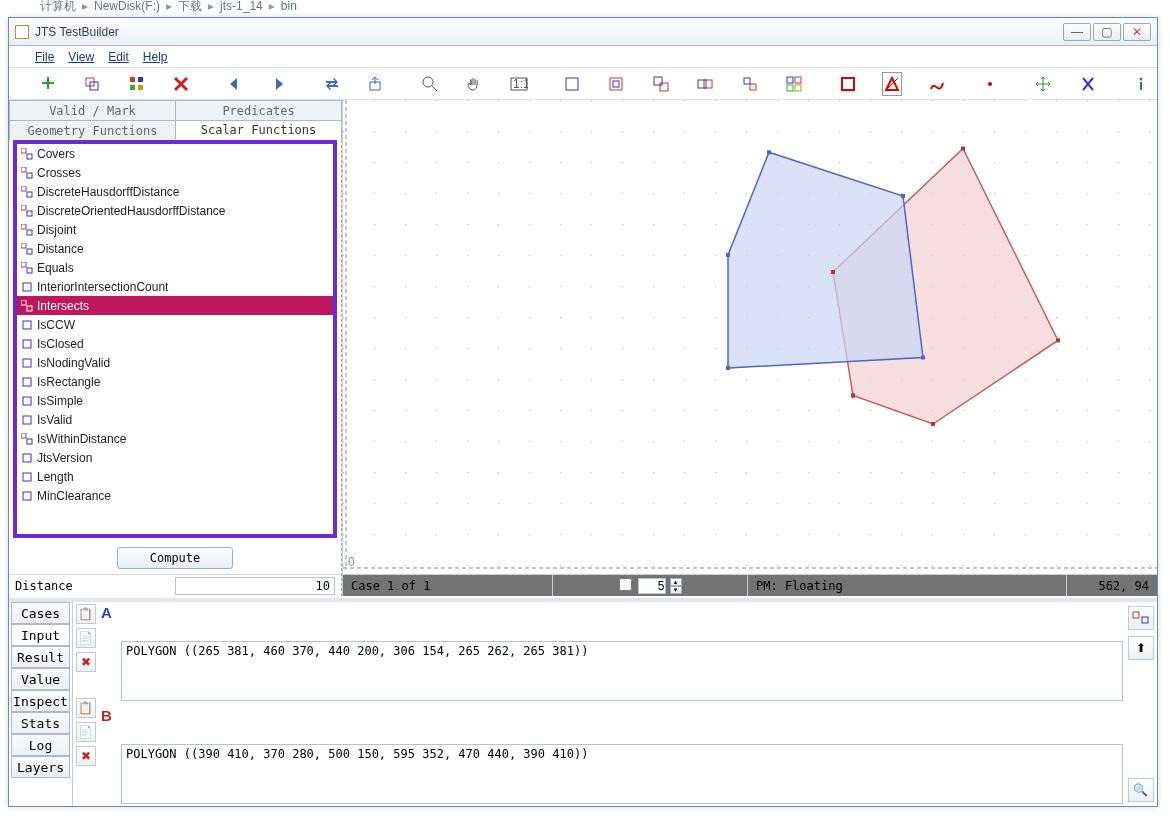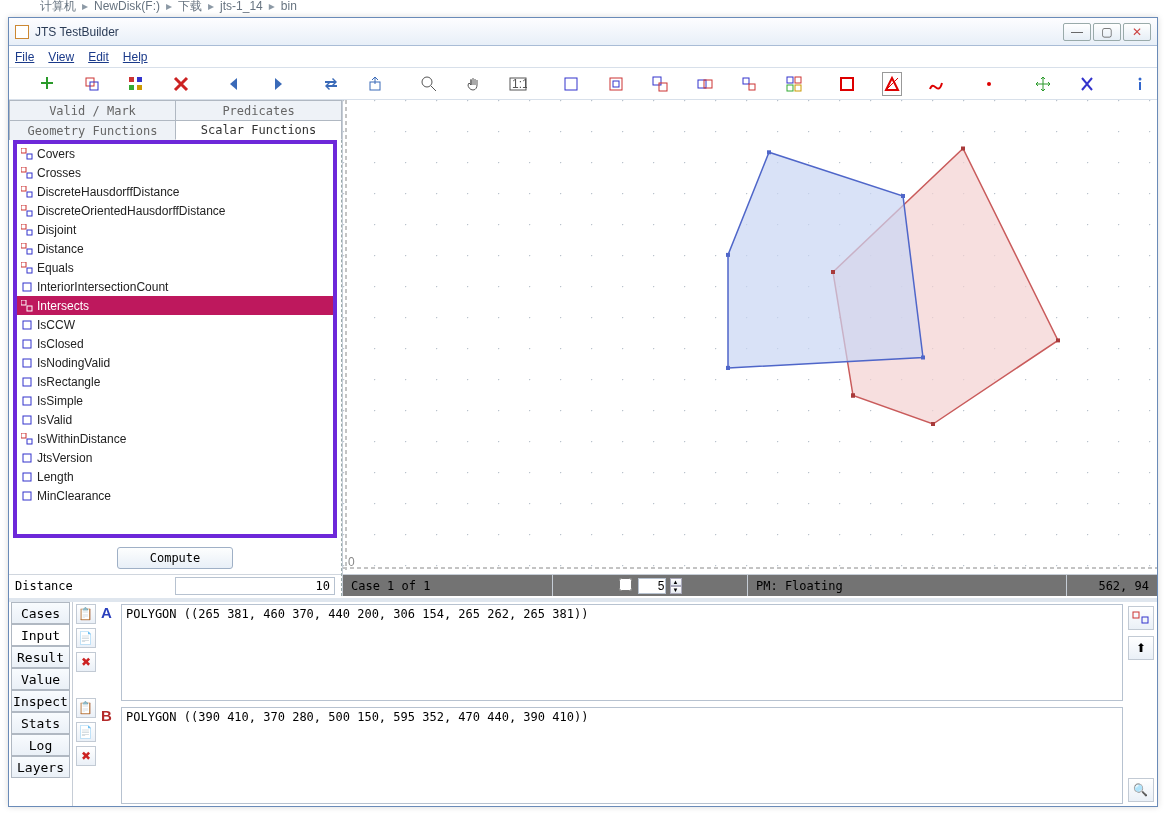--- a/index.html
+++ b/index.html
@@ -5,25 +5,25 @@
 * { box-sizing: border-box; margin: 0; padding: 0; font-family: "Microsoft YaHei", Tahoma, sans-serif; font-size: 12px; }
 body { background: #fff; width: 1170px; height: 819px; overflow: hidden; position: relative; }
 .window { position: absolute; left: 8px; top: 17px; width: 1150px; height: 790px; border: 1px solid #6a8bb8; background: #fff; box-shadow: 0 0 6px rgba(0,0,0,.15); }
 .titlebar { height: 28px; background: linear-gradient(#fdfdff,#e8eff8); border-bottom: 1px solid #a9bcd6; display: flex; align-items: center; justify-content: space-between; padding: 0 6px; }
 .title-left { display: flex; align-items: center; gap: 6px; }
 .app-icon { width: 14px; height: 14px; border: 1px solid #c83; background: #fff; }
 .title-text { color: #2b3c57; font-size: 12px; }
 .winbtns { display: flex; gap: 2px; }
 .winbtn { width: 28px; height: 18px; border: 1px solid #9aa; border-radius: 2px; background: linear-gradient(#fff,#e6eef6); display: flex; align-items: center; justify-content: center; color: #555; cursor: default; }
 .winbtn.close { color: #c44; }
-.menubar { height: 22px; display: flex; align-items: center; gap: 2px; padding: 0 0; color: #1a3a8a; border-bottom: 1px solid #d8e0ea; }
+.menubar { height: 22px; display: flex; align-items: center; gap: 2px; padding: 0 20px; color: #1a3a8a; border-bottom: 1px solid #d8e0ea; }
 .menu-item { padding: 2px 6px; text-decoration: underline; text-decoration-color: transparent; }
 .menu-item .hk { text-decoration: underline; }
 .toolbar { height: 32px; border-bottom: 1px solid #d8e0ea; display: flex; align-items: center; gap: 2px; padding: 0 6px; }
-.tbtn { width: 24px; height: 24px; display: flex; align-items: center; justify-content: flex-start; border: 1px solid transparent; cursor: default; margin-left: 22px; }
+.tbtn { width: 24px; height: 24px; display: flex; align-items: center; justify-content: flex-end; border: 1px solid transparent; cursor: default; margin-left: 22px; }
 .tsep { width: 8px; }
 .tbtn svg { width: 18px; height: 18px; }
 .tbtn.sel { border-color: #999; background: #fefefe; }
 
 .main-split { position: absolute; top: 82px; left: 0; right: 0; bottom: 210px; display: flex; }
 .left-panel { width: 333px; border-right: 1px dashed #9aa; display: flex; flex-direction: column; }
 .tabs-row1, .tabs-row2 { display: flex; height: 20px; }
 .tab { flex: 1; border: 1px solid #b0b8c2; border-bottom: none; background: linear-gradient(#f8fbfe,#eaf0f7); display: flex; align-items: center; justify-content: center; color: #333; font-family: monospace; margin-right: -1px; }
 .tab.inactive { background: #eef2f7; color: #666; }
 .tab.front { background: #fff; border-bottom: 1px solid #fff; z-index: 2; }
@@ -55,21 +55,21 @@
 .bp-tab { height: 22px; border: 1px solid #b0b8c2; margin: 0 2px 0 2px; background: linear-gradient(#f8fbfe,#eaf0f7); display: flex; align-items: center; justify-content: center; font-family: monospace; font-size: 13px; }
 .bp-tab.first { margin-top: 0; }
 .bp-tab.sel { background: #fff; }
 .bp-icons { width: 26px; display: flex; flex-direction: column; align-items: center; gap: 4px; padding-top: 2px; }
 .bp-icobtn { width: 20px; height: 20px; border: 1px solid #c2cad4; background: linear-gradient(#fff,#eaf0f7); display:flex;align-items:center;justify-content:center; }
 .bp-main { flex: 1; display: flex; flex-direction: column; padding: 2px; gap: 6px; }
 .geom-row { flex: 1; display: flex; gap: 6px; }
 .geom-label { width: 14px; font-weight: bold; font-size: 15px; }
 .geom-label.A { color: #2a3fbd; }
 .geom-label.B { color: #b42a2a; }
-.geom-input { flex: 1; border: 1px solid #b7c2d0; padding: 2px 4px; font-family: monospace; font-size: 12px; resize: none; overflow: auto; }
+.geom-input { flex: 1; border: 1px solid #b7c2d0; padding: 2px 4px; font-family: monospace; font-size: 12px; resize: none; overflow: auto; margin-top: 37px; }
 .bp-right { width: 32px; display:flex; flex-direction:column; align-items:center; gap:6px; padding:4px 2px; }
 .bp-rbtn { width:26px; height:24px; border:1px solid #c2cad4; background:linear-gradient(#fff,#eaf0f7); display:flex; align-items:center; justify-content:center; }
 
 .crumbs { position:absolute; left:40px; top:-5px; height:22px; display:flex; align-items:center; gap:6px; font-size:12px; color:#345; opacity:.75; }
 .crumbs .sep { color:#678; }
 </style>
 </head>
 <body>
 
 <div class="crumbs">

